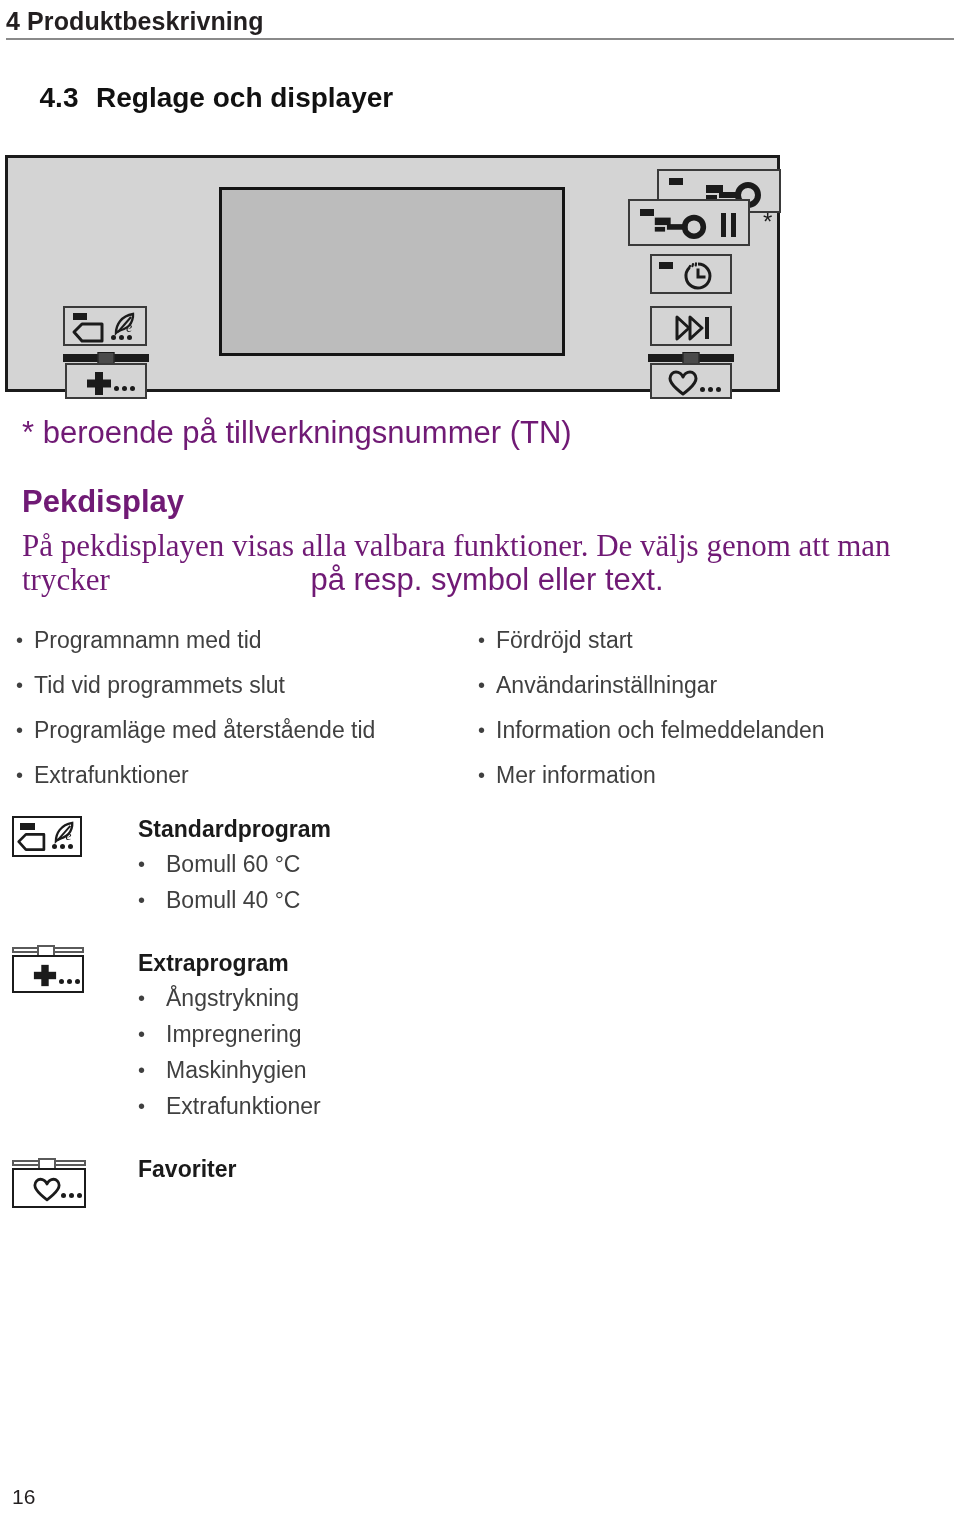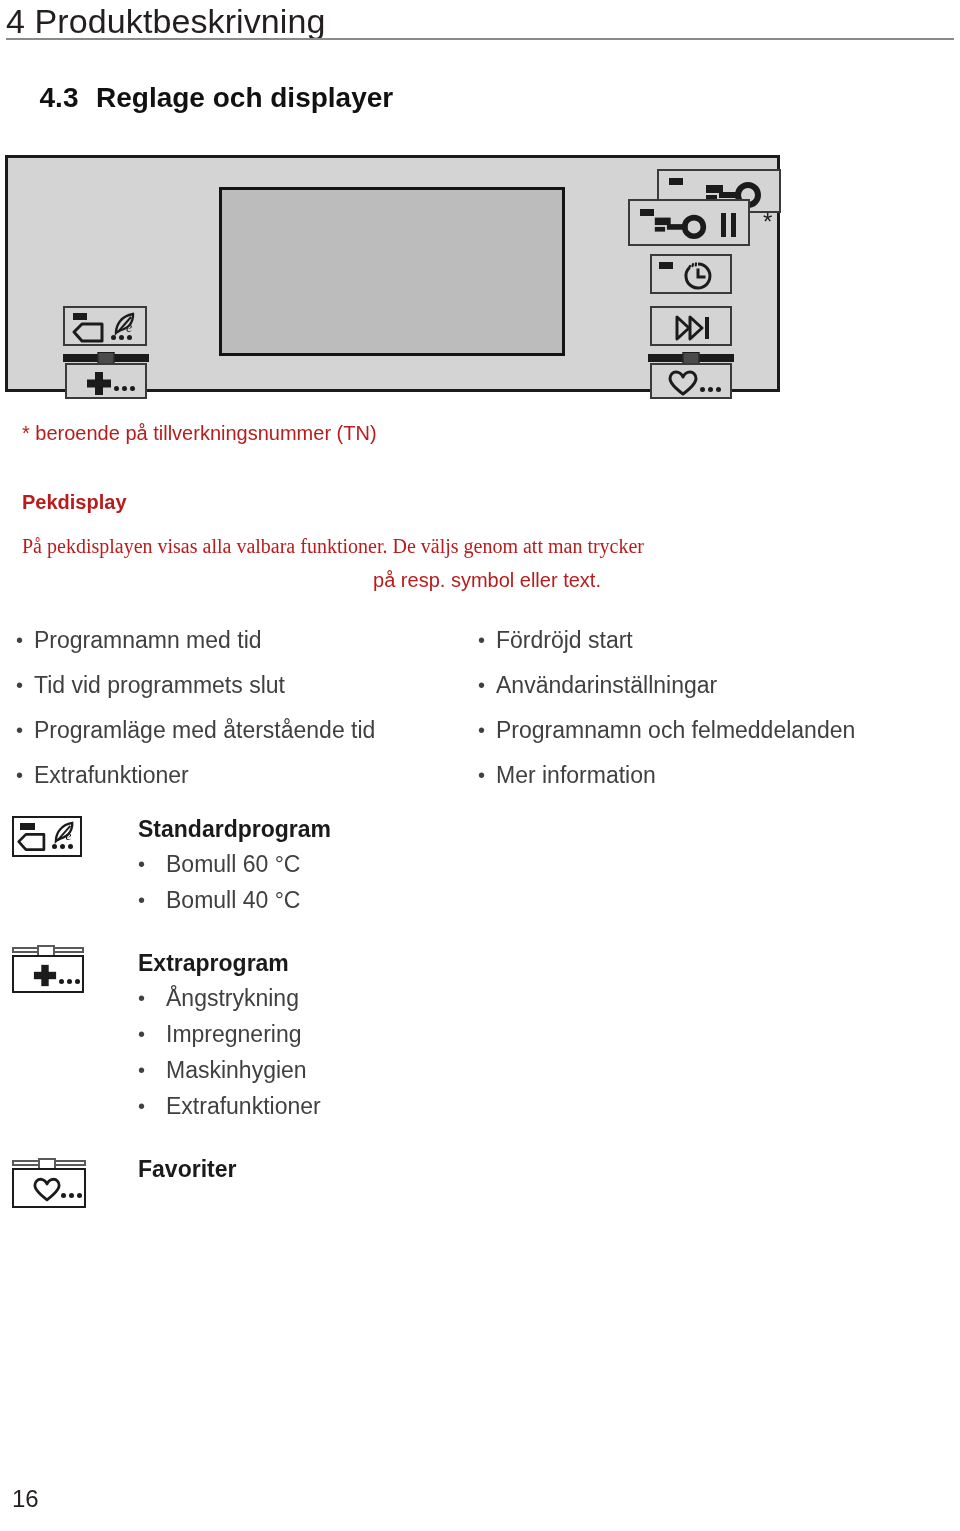--- a/index.html
+++ b/index.html
@@ -18,22 +18,22 @@
 
   
   #page-header {
     position: absolute;
     left: 6px;
     top: 6px;
     width: 948px;
     height: 36px;
   }
   #page-header .chapter-line {
-    font-size: 34px;
-    font-weight: 400;
+    font-size: 25px;
+    font-weight: 700;
     letter-spacing: 0.1px;
     color: #231f20;
     line-height: 30px;
     white-space: nowrap;
   }
   #header-rule {
     position: absolute;
     left: 6px;
     top: 38px;
     width: 948px;
@@ -131,23 +131,23 @@
     position: absolute;
     font-size: 24px;
     line-height: 1;
     color: #1b1b1b;
     font-family: "Liberation Sans", sans-serif;
   }
 
   
   .body-text {
     position: absolute;
-    font-size: 20px;
+    font-size: 31px;
     line-height: 34px;
-    color: #b91c1c;
+    color: #701a75;
   }
   .body-bold {
     font-weight: bold;
   }
 
   
   #feature-columns {
     position: absolute;
     left: 16px;
     top: 618px;
@@ -218,21 +218,21 @@
     background: #ffffff;
     border: 2px solid #5a5a5a;
     box-sizing: border-box;
   }
 
   
   #page-number {
     position: absolute;
     left: 12px;
     top: 1485px;
-    font-size: 24px;
+    font-size: 21px;
     color: #231f20;
   }
 </style>
 </head>
 <body>
 
 <div id="page-header">
   <div class="chapter-line">4 Produktbeskrivning</div>
 </div>
 <div id="header-rule"></div>
@@ -361,21 +361,21 @@
     <div class="bl-item">
       <span class="bullet">•</span>
       <span>Fördröjd start</span>
     </div>
     <div class="bl-item">
       <span class="bullet">•</span>
       <span>Användarinställningar</span>
     </div>
     <div class="bl-item">
       <span class="bullet">•</span>
-      <span>Programnamn och felmeddelanden</span>
+      <span>Information och felmeddelanden</span>
     </div>
     <div class="bl-item">
       <span class="bullet">•</span>
       <span>Mer information</span>
     </div>
   </div>
 </div>
 
 <div class="mono-icon" style="left:12px; top:816px; width:70px; height:41px;">
   <div style="position:absolute; left:6px; top:5px; width:15px; height:7px; background:#1b1b1b;"></div>

